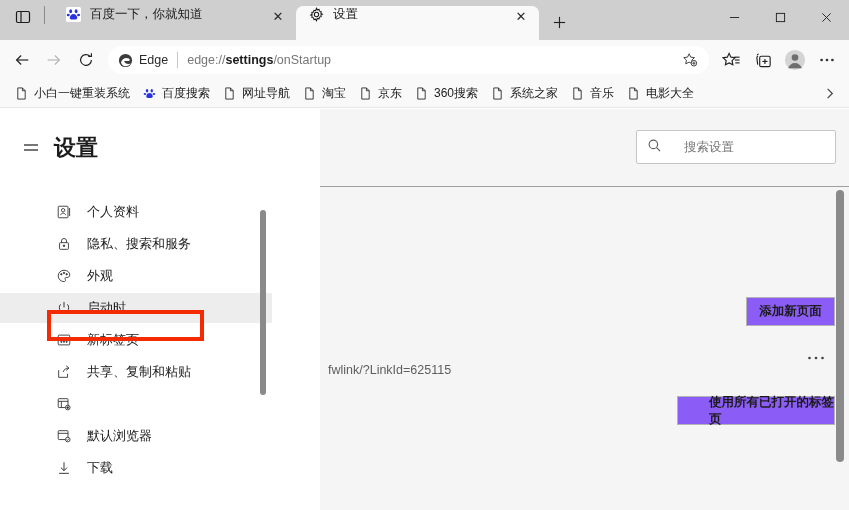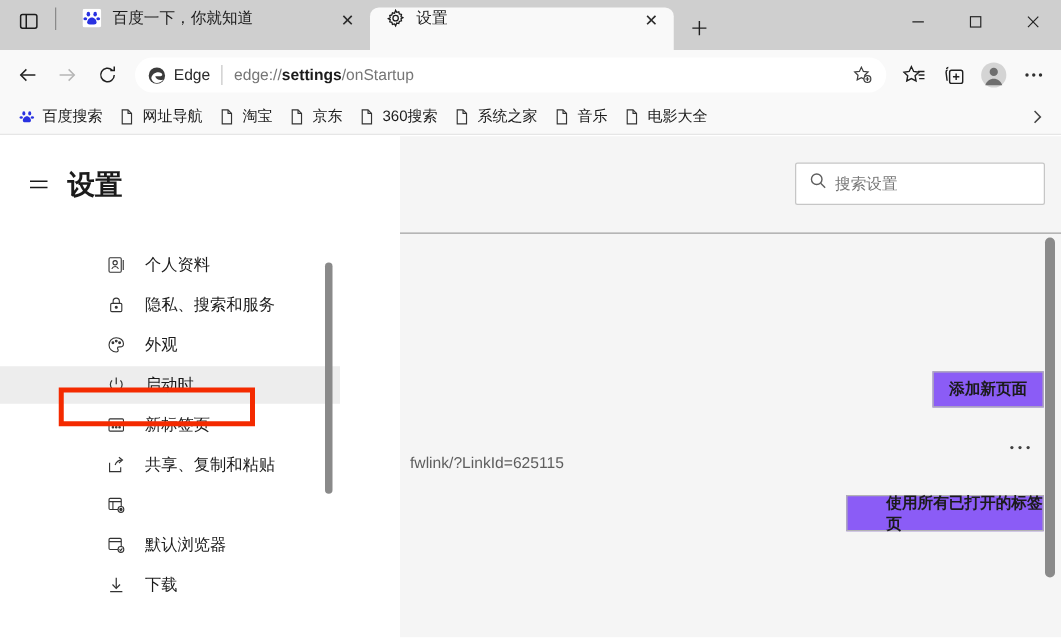--- a/index.html
+++ b/index.html
@@ -92,32 +92,32 @@
   }
   .hamburger { width: 34px; height: 34px; display: flex; align-items: center; justify-content: center; }
   .settings-title { font-size: 22px; font-weight: 700; color: #1b1b1b; margin-left: 6px; }
 
   .search-area {
     position: absolute; top: 0; left: 320px; width: 529px; height: 77px; background: #f5f5f5;
   }
   .search-box {
     position: absolute; right: 13px; top: 21px; width: 200px; height: 34px;
     background: #ffffff; border: 1px solid #c6c6c6; border-radius: 2px;
-    display: flex; align-items: center; padding: 0 10px; gap: 6px;
+    display: flex; align-items: center; padding: 0 10px; gap: 22px;
   }
   .search-ph { font-size: 12.5px; color: #767676; }
 
   .sidebar {
     position: absolute; top: 77px; left: 0; width: 320px; height: 324px;
     background: #ffffff; overflow: hidden;
   }
   .nav { position: absolute; top: 9px; left: 0; width: 272px; }
   .nav-item {
     position: relative; display: flex; align-items: center; height: 30px;
-    margin: 2px 0; padding-left: 84px; gap: 15px; font-size: 13px; color: #1b1b1b;
+    margin: 2px 0; padding-left: 55px; gap: 15px; font-size: 13px; color: #1b1b1b;
   }
   .nav-item.selected { background: #ededed; }
   .nav-ico { width: 17px; height: 17px; flex: 0 0 17px; display: flex; align-items: center; justify-content: center; }
 
   .sb-track { position: absolute; top: 0; right: 50px; width: 14px; height: 324px; }
   .sb-thumb {
     position: absolute; top: 24px; left: 4px; width: 6px; height: 185px;
     background: #8a8a8a; border-radius: 3px;
   }
 
@@ -287,20 +287,29 @@
         <circle cx="4" cy="10" r="1.5"></circle>
           <circle cx="10" cy="10" r="1.5"></circle>
           <circle cx="16" cy="10" r="1.5"></circle>
       </svg>
     </div>
   </div>
 
   <div class="bookmarks">
     <div class="bm">
       <span class="bm-ico">
+        <svg width="13" height="13" viewBox="0 0 14 14" fill="none" stroke="#333" stroke-width="1">
+            <path d="M3 1h5l3 3v9H3z"></path>
+            <polyline points="8,1 8,4 11,4"></polyline>
+          </svg>
+      </span>
+      <span>小白一键重装系统</span>
+    </div>
+    <div class="bm">
+      <span class="bm-ico">
         <svg width="13" height="13" viewBox="0 0 16 16">
           <ellipse cx="5" cy="4.6" rx="1.5" ry="2.1" fill="#2932e1"></ellipse>
             <ellipse cx="10.8" cy="4.6" rx="1.5" ry="2.1" fill="#2932e1"></ellipse>
           <ellipse cx="2.4" cy="8.6" rx="1.6" ry="1.3" fill="#2932e1"></ellipse>
             <ellipse cx="13.4" cy="8.6" rx="1.6" ry="1.3" fill="#2932e1"></ellipse>
           <path d="M8 7.4c2.2 0 4 2.3 4 4.1 0 1.3-1 1.9-2.2 1.9H6.2C5 13.4 4 12.8 4 11.5c0-1.8 1.8-4.1 4-4.1z" fill="#2932e1"></path>
         </svg>
       </span>
       <span>百度搜索</span>
     </div>

